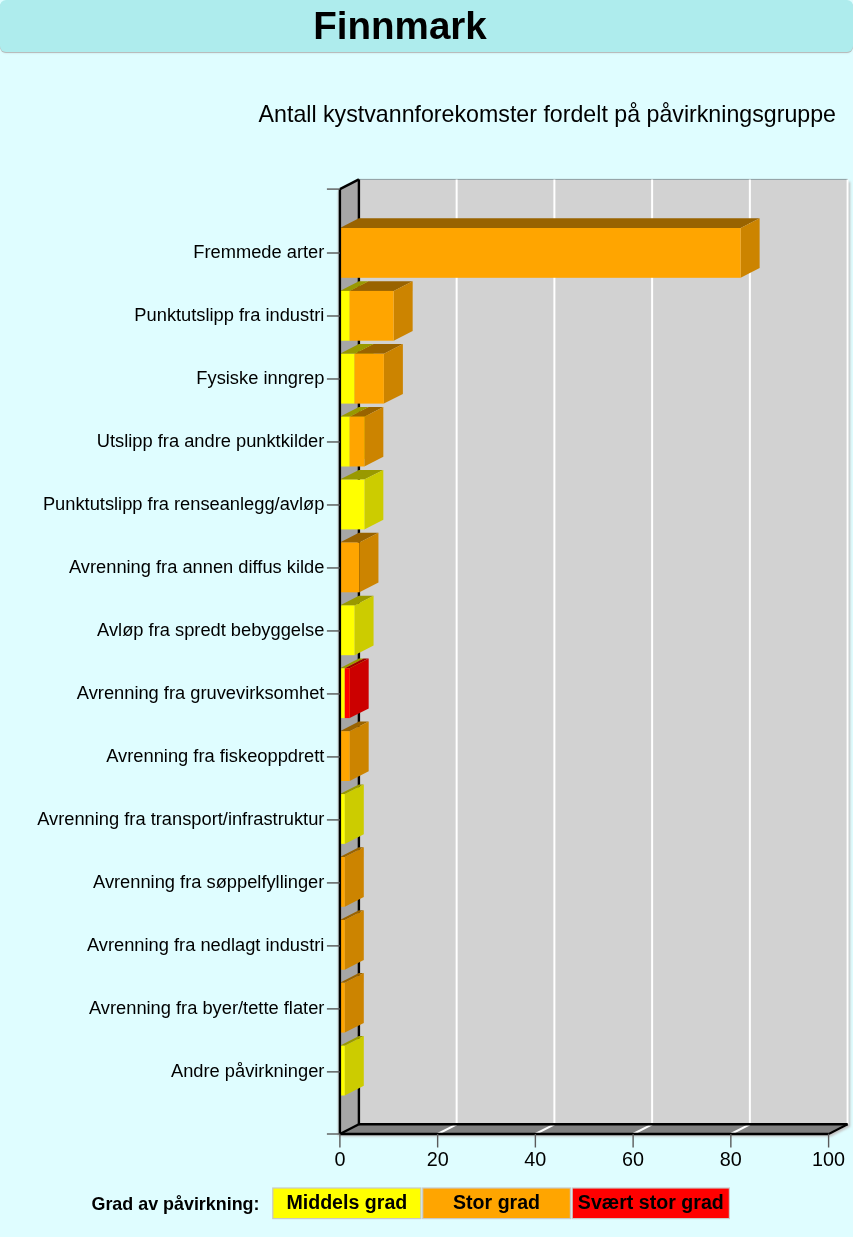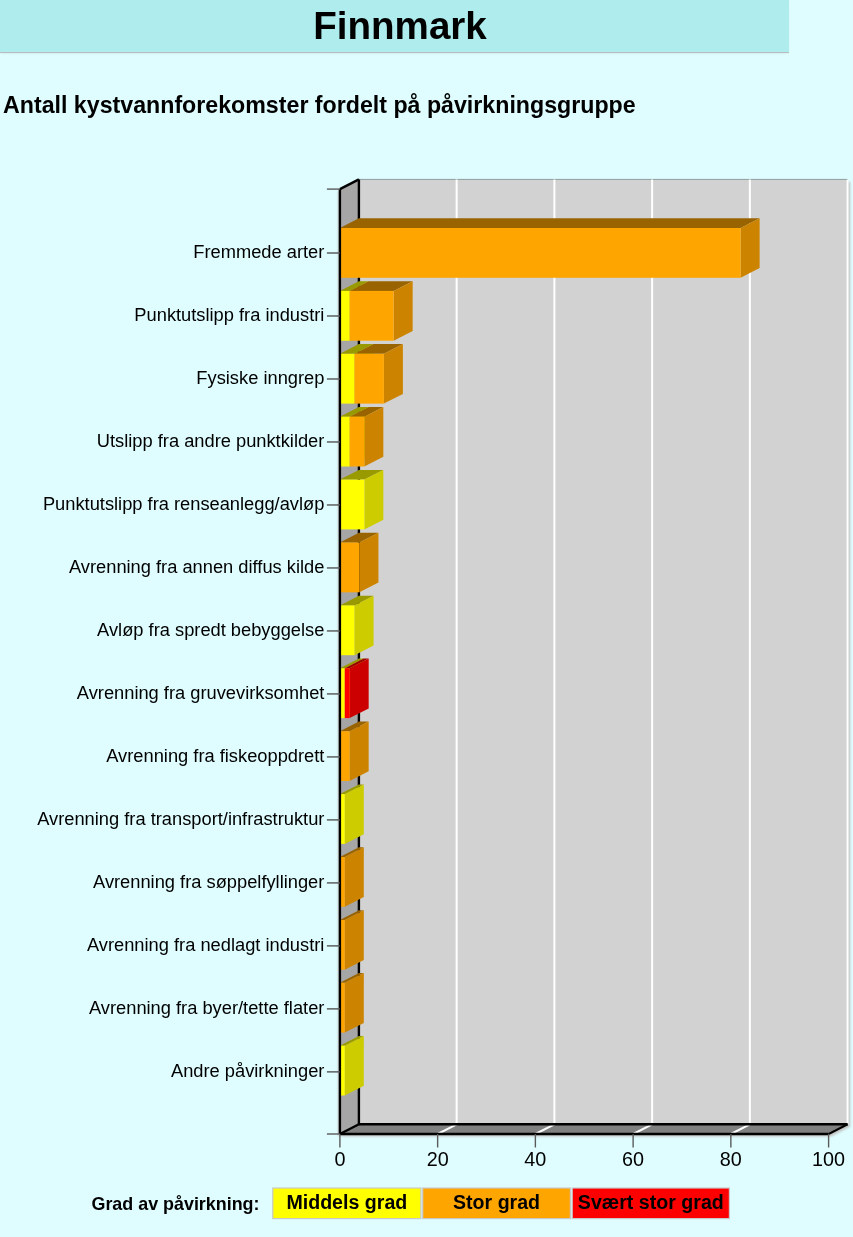--- a/index.html
+++ b/index.html
@@ -1,20 +1,20 @@
 <!DOCTYPE html>
 <html><head>
 <meta charset="utf-8">
 <title>Finnmark</title>
 <style>
   html,body{margin:0;padding:0;}
   body{width:853px;height:1237px;background:#dffdff;font-family:"Liberation Sans",sans-serif;overflow:hidden;}
-  #header{position:absolute;left:0;top:0;width:789px;height:52px;background:#aeeced;box-shadow:0 1px 0 0 #b9bcbc, 0 2px 2px -1px rgba(120,130,130,.30);}
+  #header{position:absolute;left:0;top:0;width:853px;height:52px;background:#aeeced;box-shadow:0 1px 0 0 #b9bcbc, 0 2px 2px -1px rgba(120,130,130,.30);border-radius:6px;}
   #header h1{margin:0;position:absolute;left:0;top:0;width:800px;line-height:52px;text-align:center;font-size:38.6px;font-weight:bold;color:#000;}
-  #chart-title{margin:3px;position:absolute;left:0;top:88px;width:824px;text-align:left;font-size:23.2px;font-weight:bold;line-height:28px;}
+  #chart-title{margin:12px;position:absolute;left:0;top:88px;width:824px;text-align:right;font-size:23.2px;font-weight:normal;line-height:28px;}
   #plot{position:absolute;left:0;top:0;}
 </style>
 </head>
 <body style="background: rgb(223, 253, 255);">
 
 <div id="header" style="background: rgb(174, 236, 237);">
   <h1>Finnmark</h1>
 </div>
 <div id="chart-title">Antall kystvannforekomster fordelt på påvirkningsgruppe</div>
 

